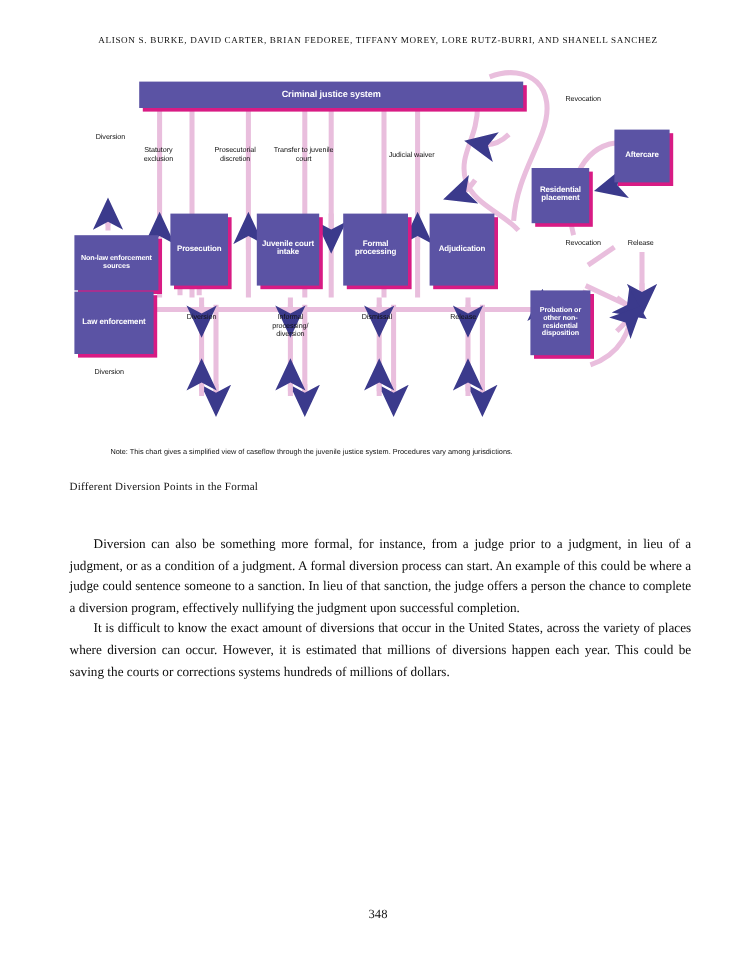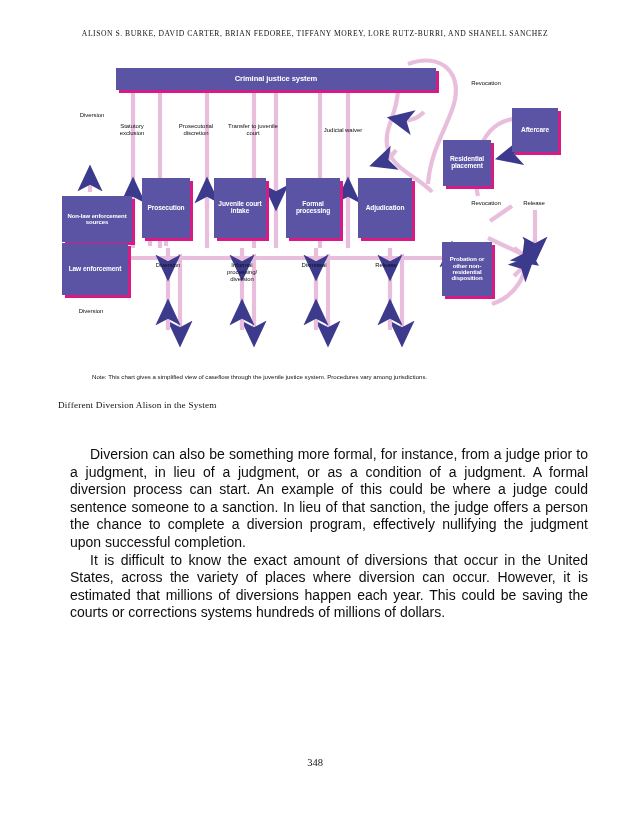--- a/index.html
+++ b/index.html
@@ -56,23 +56,23 @@
     font-size:6.1px;color:#111;line-height:9px;
   }
 
   
   .subhead{
     position:absolute;left:58px;top:400px;width:520px;
     font-family:"Liberation Serif", serif;
     font-size:9.2px;color:#111;letter-spacing:.2px;
   }
   .bodytext{
-    position:absolute;left:70px;top:446px;width:518px;
-    font-family:Liberation Sans, sans-serif;
-    font-size:14px;line-height:17.6px;color:#0d0d0d;
+    position:absolute;left:58px;top:446px;width:518px;
+    font-family:Liberation Serif, serif;
+    font-size:11px;line-height:17.6px;color:#0d0d0d;
     text-align:justify;
   }
   .bodytext p{margin:0;text-indent:20px;}
   .pagenum{
     position:absolute;left:0;top:757px;width:630px;text-align:center;
     font-family:"Liberation Serif", serif;font-size:10.5px;color:#111;
   }
 </style>
 </head>
 <body>
@@ -211,21 +211,21 @@
       <div class="edgelabel" style="left:290px;top:204px;width:48px;">Dismissal</div>
 
       <div class="edgelabel" style="left:364px;top:204px;width:44px;">Release</div>
 
       <div class="edgelabel" style="left:68px;top:250px;width:46px;">Diversion</div>
     </div>
   </div>
 
   <div class="note">Note: This chart gives a simplified view of caseflow through the juvenile justice system. Procedures vary among jurisdictions.</div>
 
-  <div class="subhead">Different Diversion Alison in the System</div>
+  <div class="subhead">Different Diversion Points in the Formal</div>
 
   <div class="bodytext">
     <p>Diversion can also be something more formal, for instance, from a judge prior to a judgment,  in lieu of a judgment, or as a condition of a judgment. A formal diversion process can start. An example of this could be where a judge could sentence someone to a sanction. In lieu of that sanction, the judge offers a person the chance to complete a diversion program, effectively nullifying the judgment upon successful completion.</p>
     <p>It is difficult to know the exact amount of diversions that occur in the United States, across the variety of places where diversion can occur. However, it is estimated that millions of diversions happen each year. This could be saving the courts or corrections systems hundreds of millions of dollars.</p>
   </div>
 
   <div class="pagenum">348</div>
 </div>
 
 </body></html>

